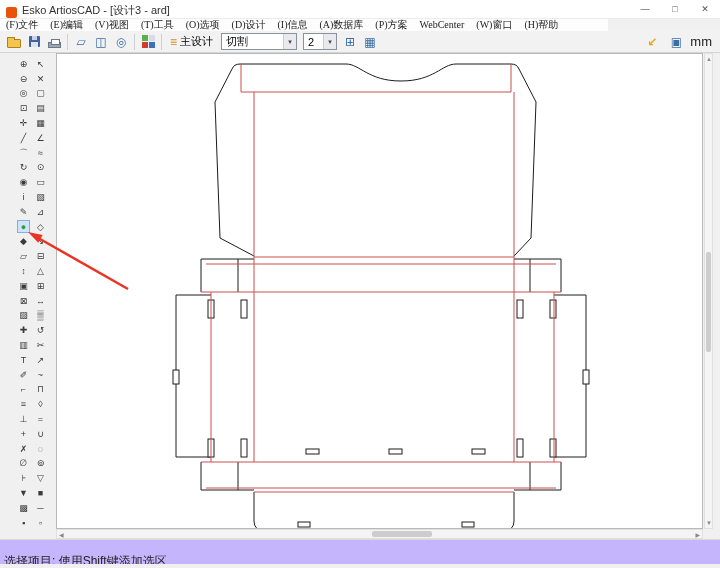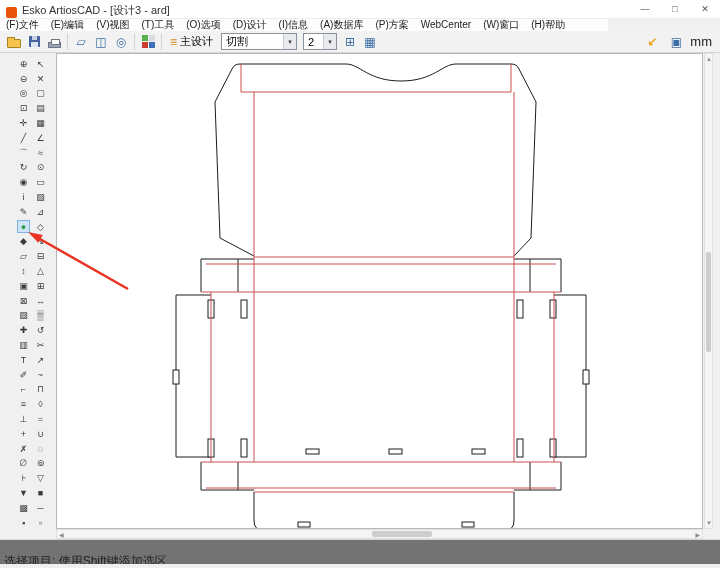--- a/index.html
+++ b/index.html
@@ -10,21 +10,21 @@
   
   .titlebar{position:absolute;top:0;left:0;width:720px;height:19px;background:#ffffff;
     display:flex;align-items:flex-end;font-size:11px;color:#333;border-bottom:1px solid #ececec;}
   .app-icon{width:11px;height:11px;background:#e8520a;border-radius:2px;margin:0 5px 0 6px;flex:0 0 auto;}
   .title-text{flex:1;white-space:nowrap;overflow:hidden;}
   .win-btn{width:30px;height:19px;display:flex;align-items:center;justify-content:center;
     font-size:9px;color:#555;}
 
   
   .menubar{position:absolute;top:19px;left:0;width:608px;height:12px;background:#fdfdfd;
-    display:flex;align-items:center;font-size:10px;color:#222;}
+    display:flex;align-items:center;font-size:10px;color:#222;font-family:Liberation Serif, serif;}
   .menu-item{padding:0 6px;height:12px;line-height:12px;white-space:nowrap;}
 
   
   .toolbar{position:absolute;top:31px;left:0;width:720px;height:22px;background:#f2f2f2;
     border-bottom:1px solid #d5d5d5;display:flex;align-items:center;padding-left:4px;font-size:11px;}
   .tb-btn{width:20px;height:20px;display:flex;align-items:center;justify-content:center;flex:0 0 auto;}
   .tb-sep{width:1px;height:16px;background:#d0d0d0;margin:0 3px;flex:0 0 auto;}
   .tb-glyph{font-size:12px;line-height:20px;}
   .blue{color:#3a6ea5;} .yellow{color:#e9a21a;} .orange{color:#d7881f;}
   .icon-folder{width:14px;height:9px;background:#f6c44d;border:1px solid #a8841f;border-radius:1px;position:relative;margin-top:3px;}
@@ -63,21 +63,21 @@
 
   
   .vscroll{position:absolute;top:53px;left:704px;width:9px;height:476px;background:#f4f4f4;border:1px solid #e0e0e0;}
   .vthumb{position:absolute;top:198px;left:1px;width:5px;height:100px;background:#cdcdcd;border-radius:2px;}
   .hscroll{position:absolute;top:529px;left:56px;width:647px;height:10px;background:#f4f4f4;border:1px solid #e0e0e0;}
   .hthumb{position:absolute;left:315px;top:1px;width:60px;height:6px;background:#cdcdcd;border-radius:2px;}
   .scroll-arrow{position:absolute;font-size:6px;color:#8a8a8a;line-height:8px;}
   .sc-corner{position:absolute;top:529px;left:703px;width:10px;height:10px;background:#f0f0f0;}
 
   
-  .statusbar{position:absolute;top:539px;left:0;width:720px;height:25px;background:#737373;
+  .statusbar{position:absolute;top:539px;left:0;width:720px;height:25px;background:#c4b5fd;
     border-top:1px solid #d8d8d8;overflow:hidden;text-align:center;}
   .status-text{position:absolute;top:13px;left:4px;font-size:12px;color:#222;white-space:nowrap;}
 
   
   .overlay{position:absolute;top:0;left:0;width:720px;height:568px;pointer-events:none;z-index:50;}
   .arrow-line{stroke:var(--arrow,#ea3323);stroke-width:2.5;}
   .arrow-head{fill:var(--arrow,#ea3323);}
 </style>
 </head>
 <body>

